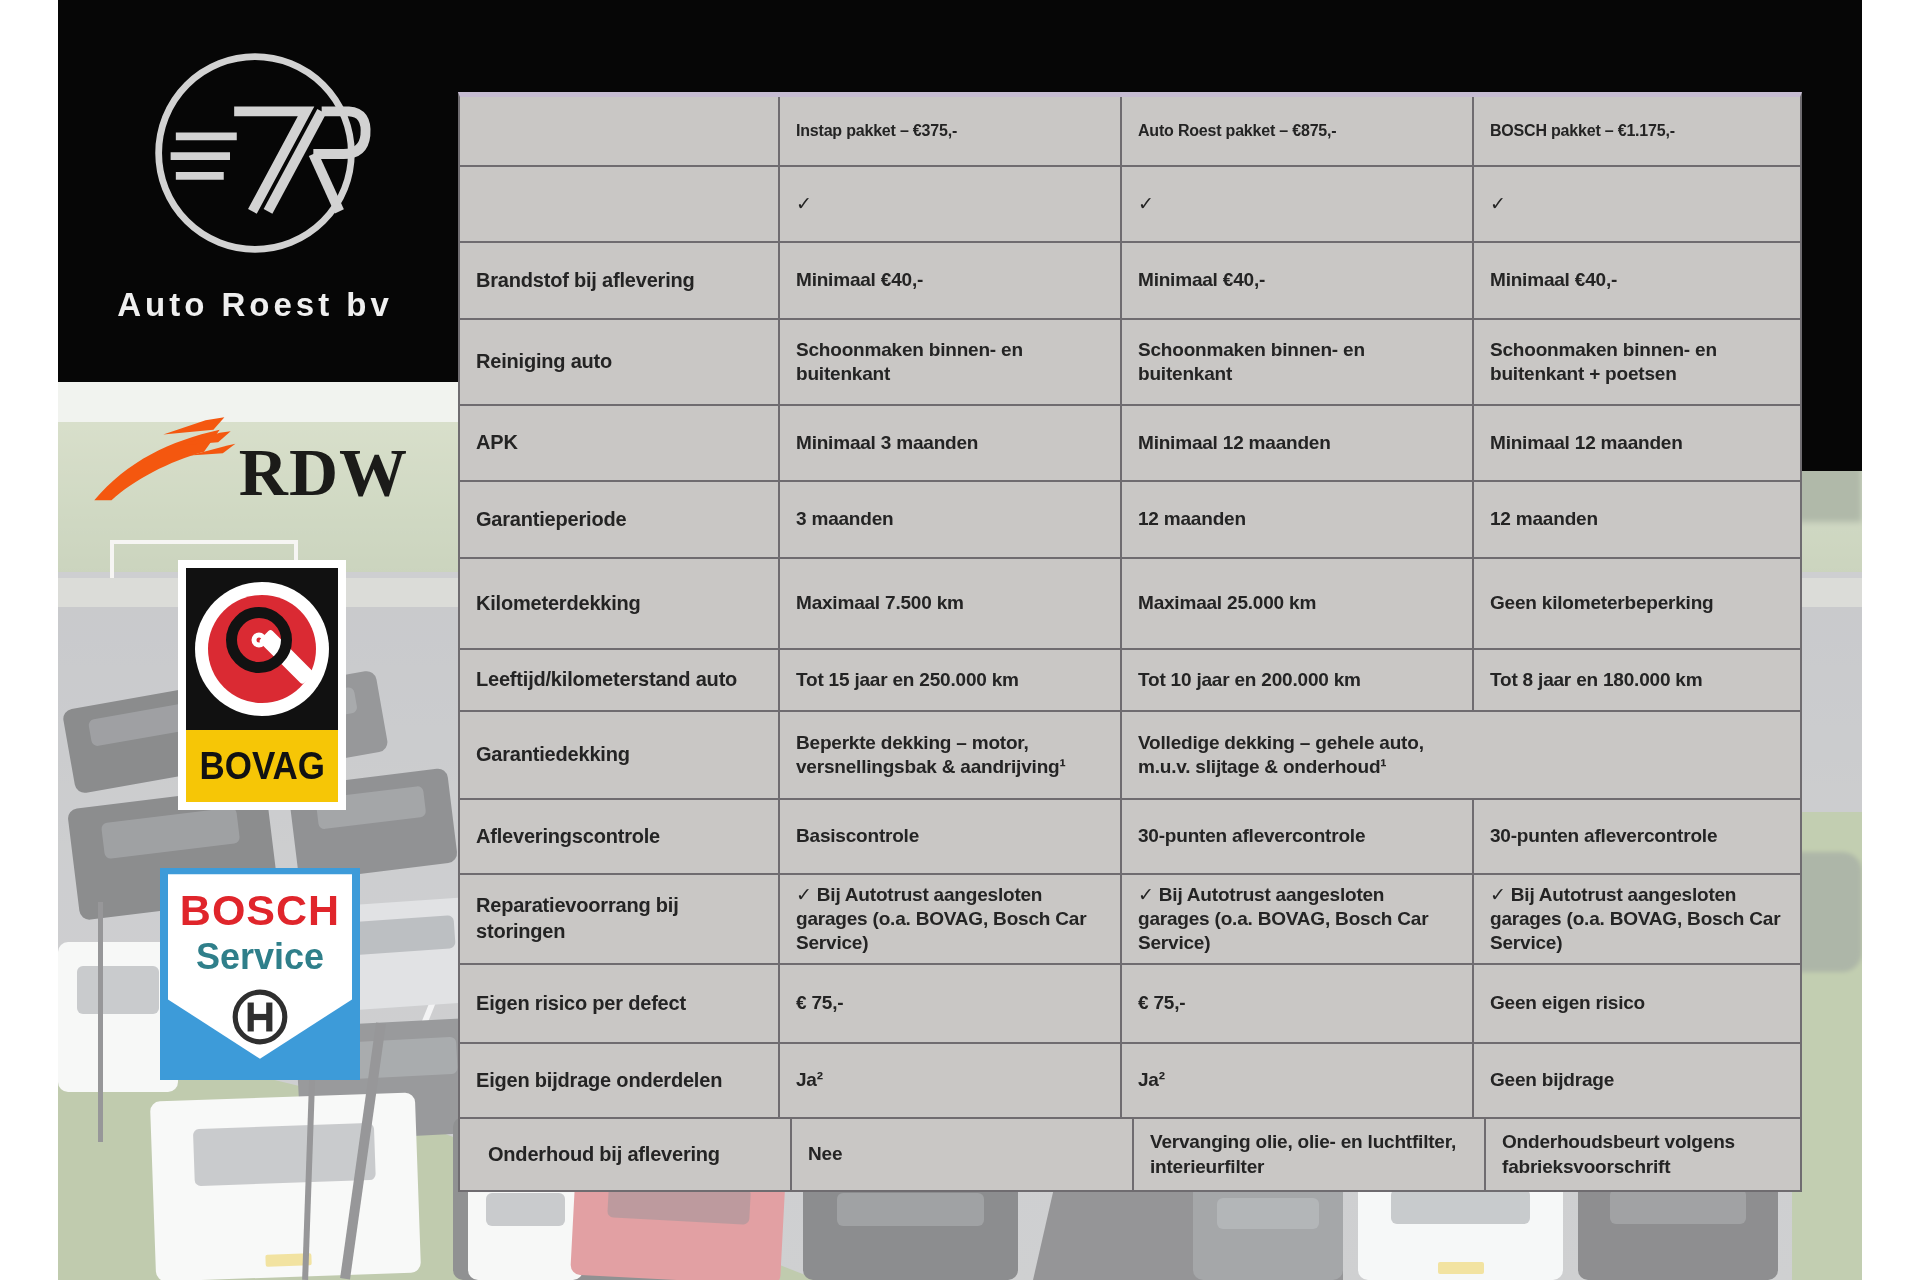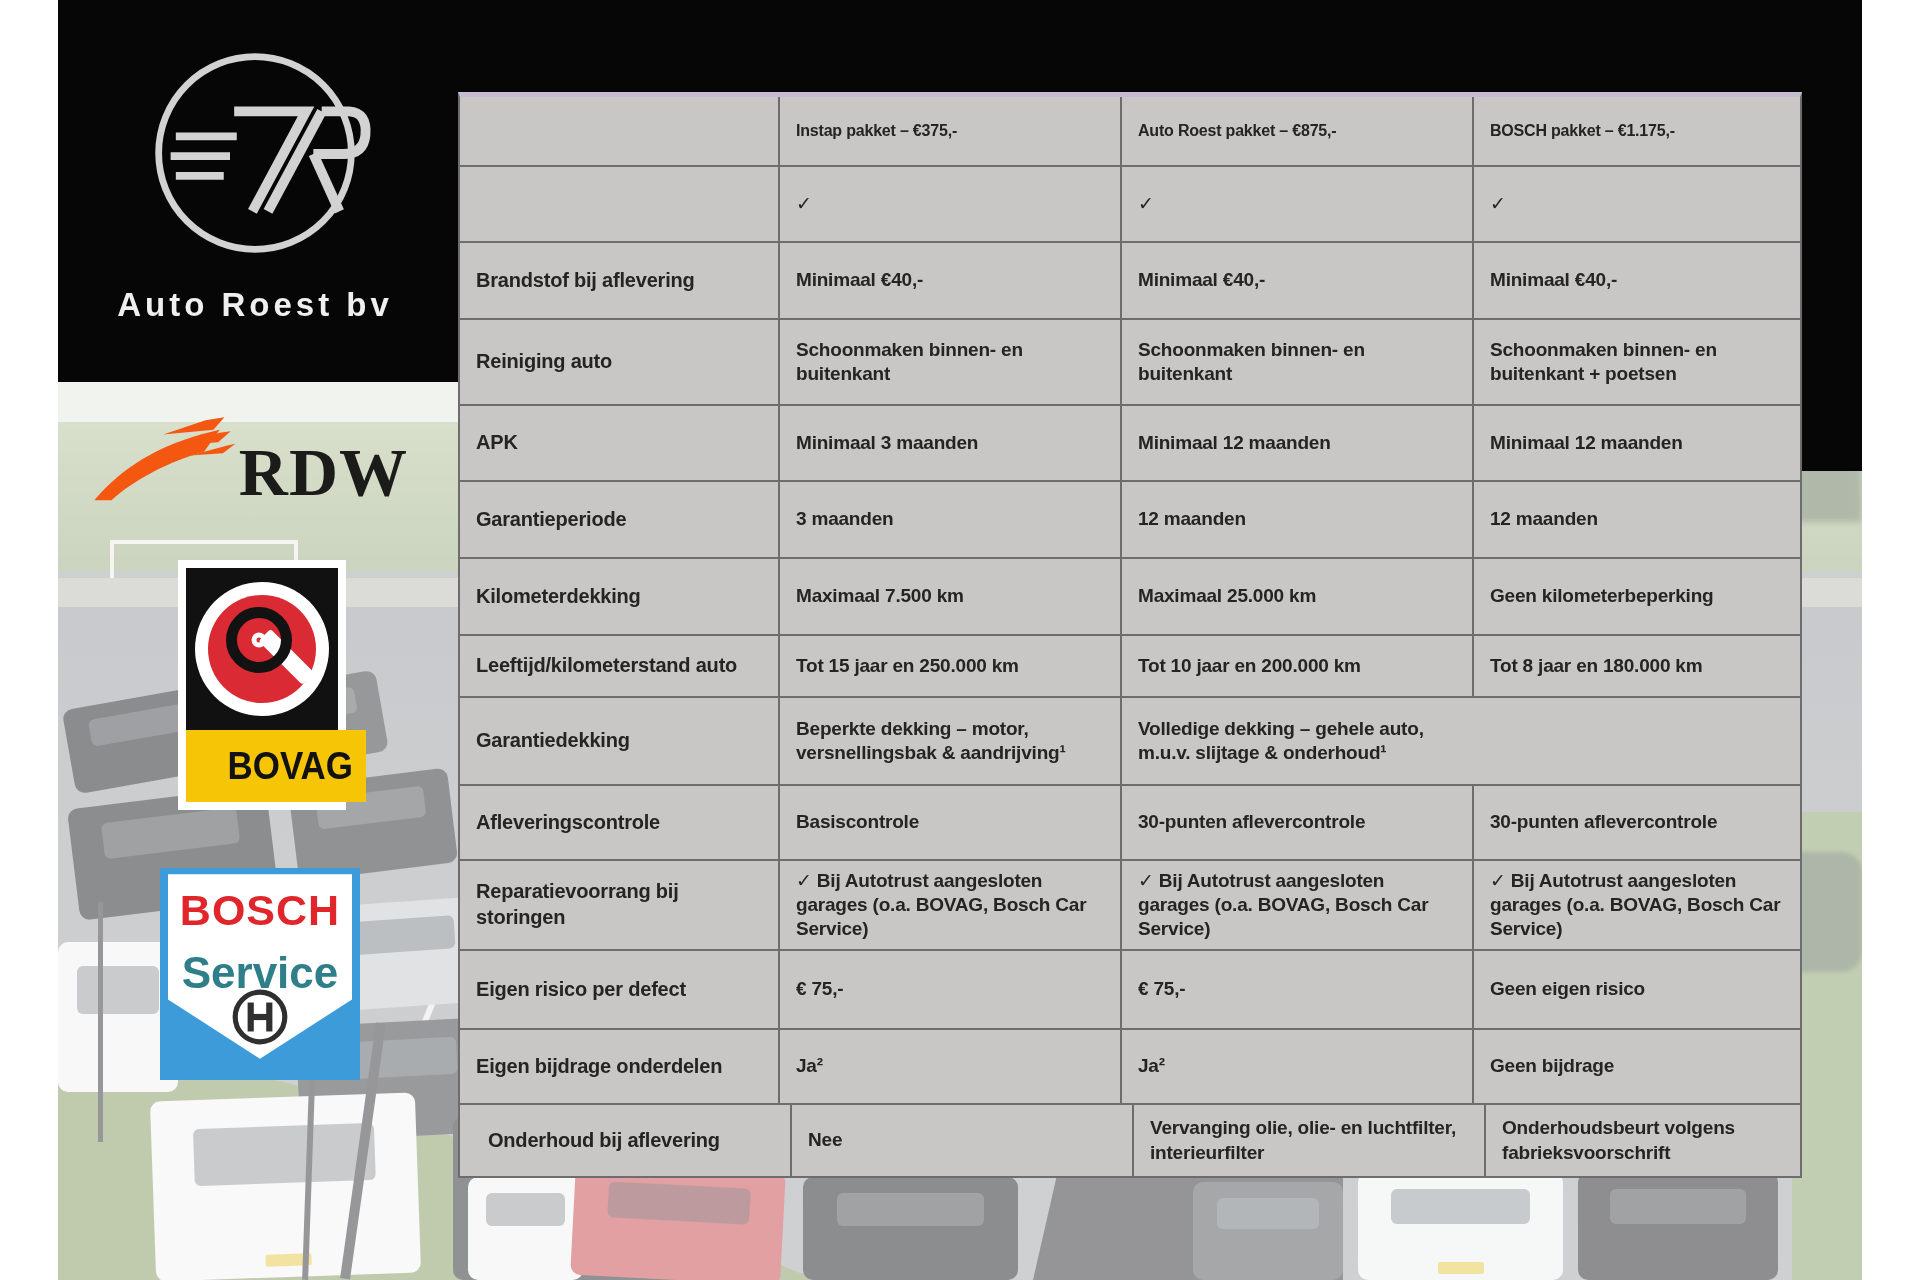--- a/index.html
+++ b/index.html
@@ -39,31 +39,31 @@
   .bovag-top{position:relative;width:152px;height:162px;background:#111;overflow:hidden;}
   .bovag-ring{position:absolute;left:50%;top:50%;transform:translate(-50%,-50%);width:134px;height:134px;
     border-radius:50%;background:#fff;}
   .bovag-disc{position:absolute;left:50%;top:50%;transform:translate(-50%,-50%);width:108px;height:108px;
     border-radius:50%;background:var(--bovag_red,#da2a33);}
   .bovag-donut{position:absolute;left:18px;top:12px;width:44px;height:44px;border:11px solid #121212;border-radius:50%;}
   .bovag-dot{position:absolute;left:50%;top:50%;transform:translate(-50%,-50%);width:15px;height:15px;
     border:5px solid #fff;border-radius:50%;box-sizing:border-box;}
   .bovag-wrench{position:absolute;left:48px;top:40px;width:17px;height:62px;background:#fff;
     transform:rotate(-45deg);transform-origin:top center;border-radius:3px;}
-  .bovag-bottom{width:152px;height:72px;background:var(--bovag_yellow,#f6c606);display:flex;align-items:center;justify-content:center;padding-left:28px;}
+  .bovag-bottom{width:152px;height:72px;background:var(--bovag_yellow,#f6c606);display:flex;align-items:center;justify-content:center;}
   .bovag-word{font-size:38px;font-weight:800;color:#121212;transform:scaleX(.92);letter-spacing:0;}
 
   
   .bosch{position:absolute;left:160px;top:868px;width:200px;height:212px;background:var(--bosch_blue,#3d9bd9);}
   .bosch-inner{position:absolute;left:0;top:0;width:100%;height:100%;
     clip-path:polygon(4% 3%,96% 3%,96% 62%,50% 90%,4% 62%);background:#fff;}
   .bosch-word{position:absolute;top:18px;width:100%;text-align:center;font-size:43px;font-weight:800;
     letter-spacing:1px;color:var(--bosch_red,#e0252b);}
-  .bosch-service{position:absolute;top:68px;width:100%;text-align:center;font-size:44px;font-weight:800;
-    color:var(--bosch_teal,#2f7f8a);margin-top:12px;}
+  .bosch-service{position:absolute;top:68px;width:100%;text-align:center;font-size:36px;font-weight:800;
+    color:var(--bosch_teal,#2f7f8a);}
   .bosch-armature{position:absolute;top:118px;left:50%;transform:translateX(-50%);}
 
   
   .table{position:absolute;left:458px;top:92px;width:1344px;box-sizing:border-box;
     background:var(--table_bg,#c9c7c5);border:2px solid var(--grid_line,#6f6c70);
     border-top:5px solid var(--table_top_accent,#c6bcd2);}
   .trow{display:grid;grid-template-columns:320px 342px 352px 326px;box-sizing:border-box;
     border-bottom:2px solid var(--grid_line,#6f6c70);}
   .trow:last-child{border-bottom:none;margin-left:12px;}
   .cell{box-sizing:border-box;border-right:2px solid var(--grid_line,#6f6c70);
@@ -226,21 +226,21 @@
       <div class="cell val">Minimaal 12 maanden</div>
     </div>
 
     <div class="trow" style="height:77px">
       <div class="cell label">Garantieperiode</div>
       <div class="cell val">3 maanden</div>
       <div class="cell val">12 maanden</div>
       <div class="cell val">12 maanden</div>
     </div>
 
-    <div class="trow" style="height:77px">
+    <div class="trow" style="height:91px">
       <div class="cell label">Kilometerdekking</div>
       <div class="cell val">Maximaal 7.500 km</div>
       <div class="cell val">Maximaal 25.000 km</div>
       <div class="cell val">Geen kilometerbeperking</div>
     </div>
 
     <div class="trow" style="height:62px">
       <div class="cell label">Leeftijd/kilometerstand auto</div>
       <div class="cell val">Tot 15 jaar en 250.000 km</div>
       <div class="cell val">Tot 10 jaar en 200.000 km</div>

